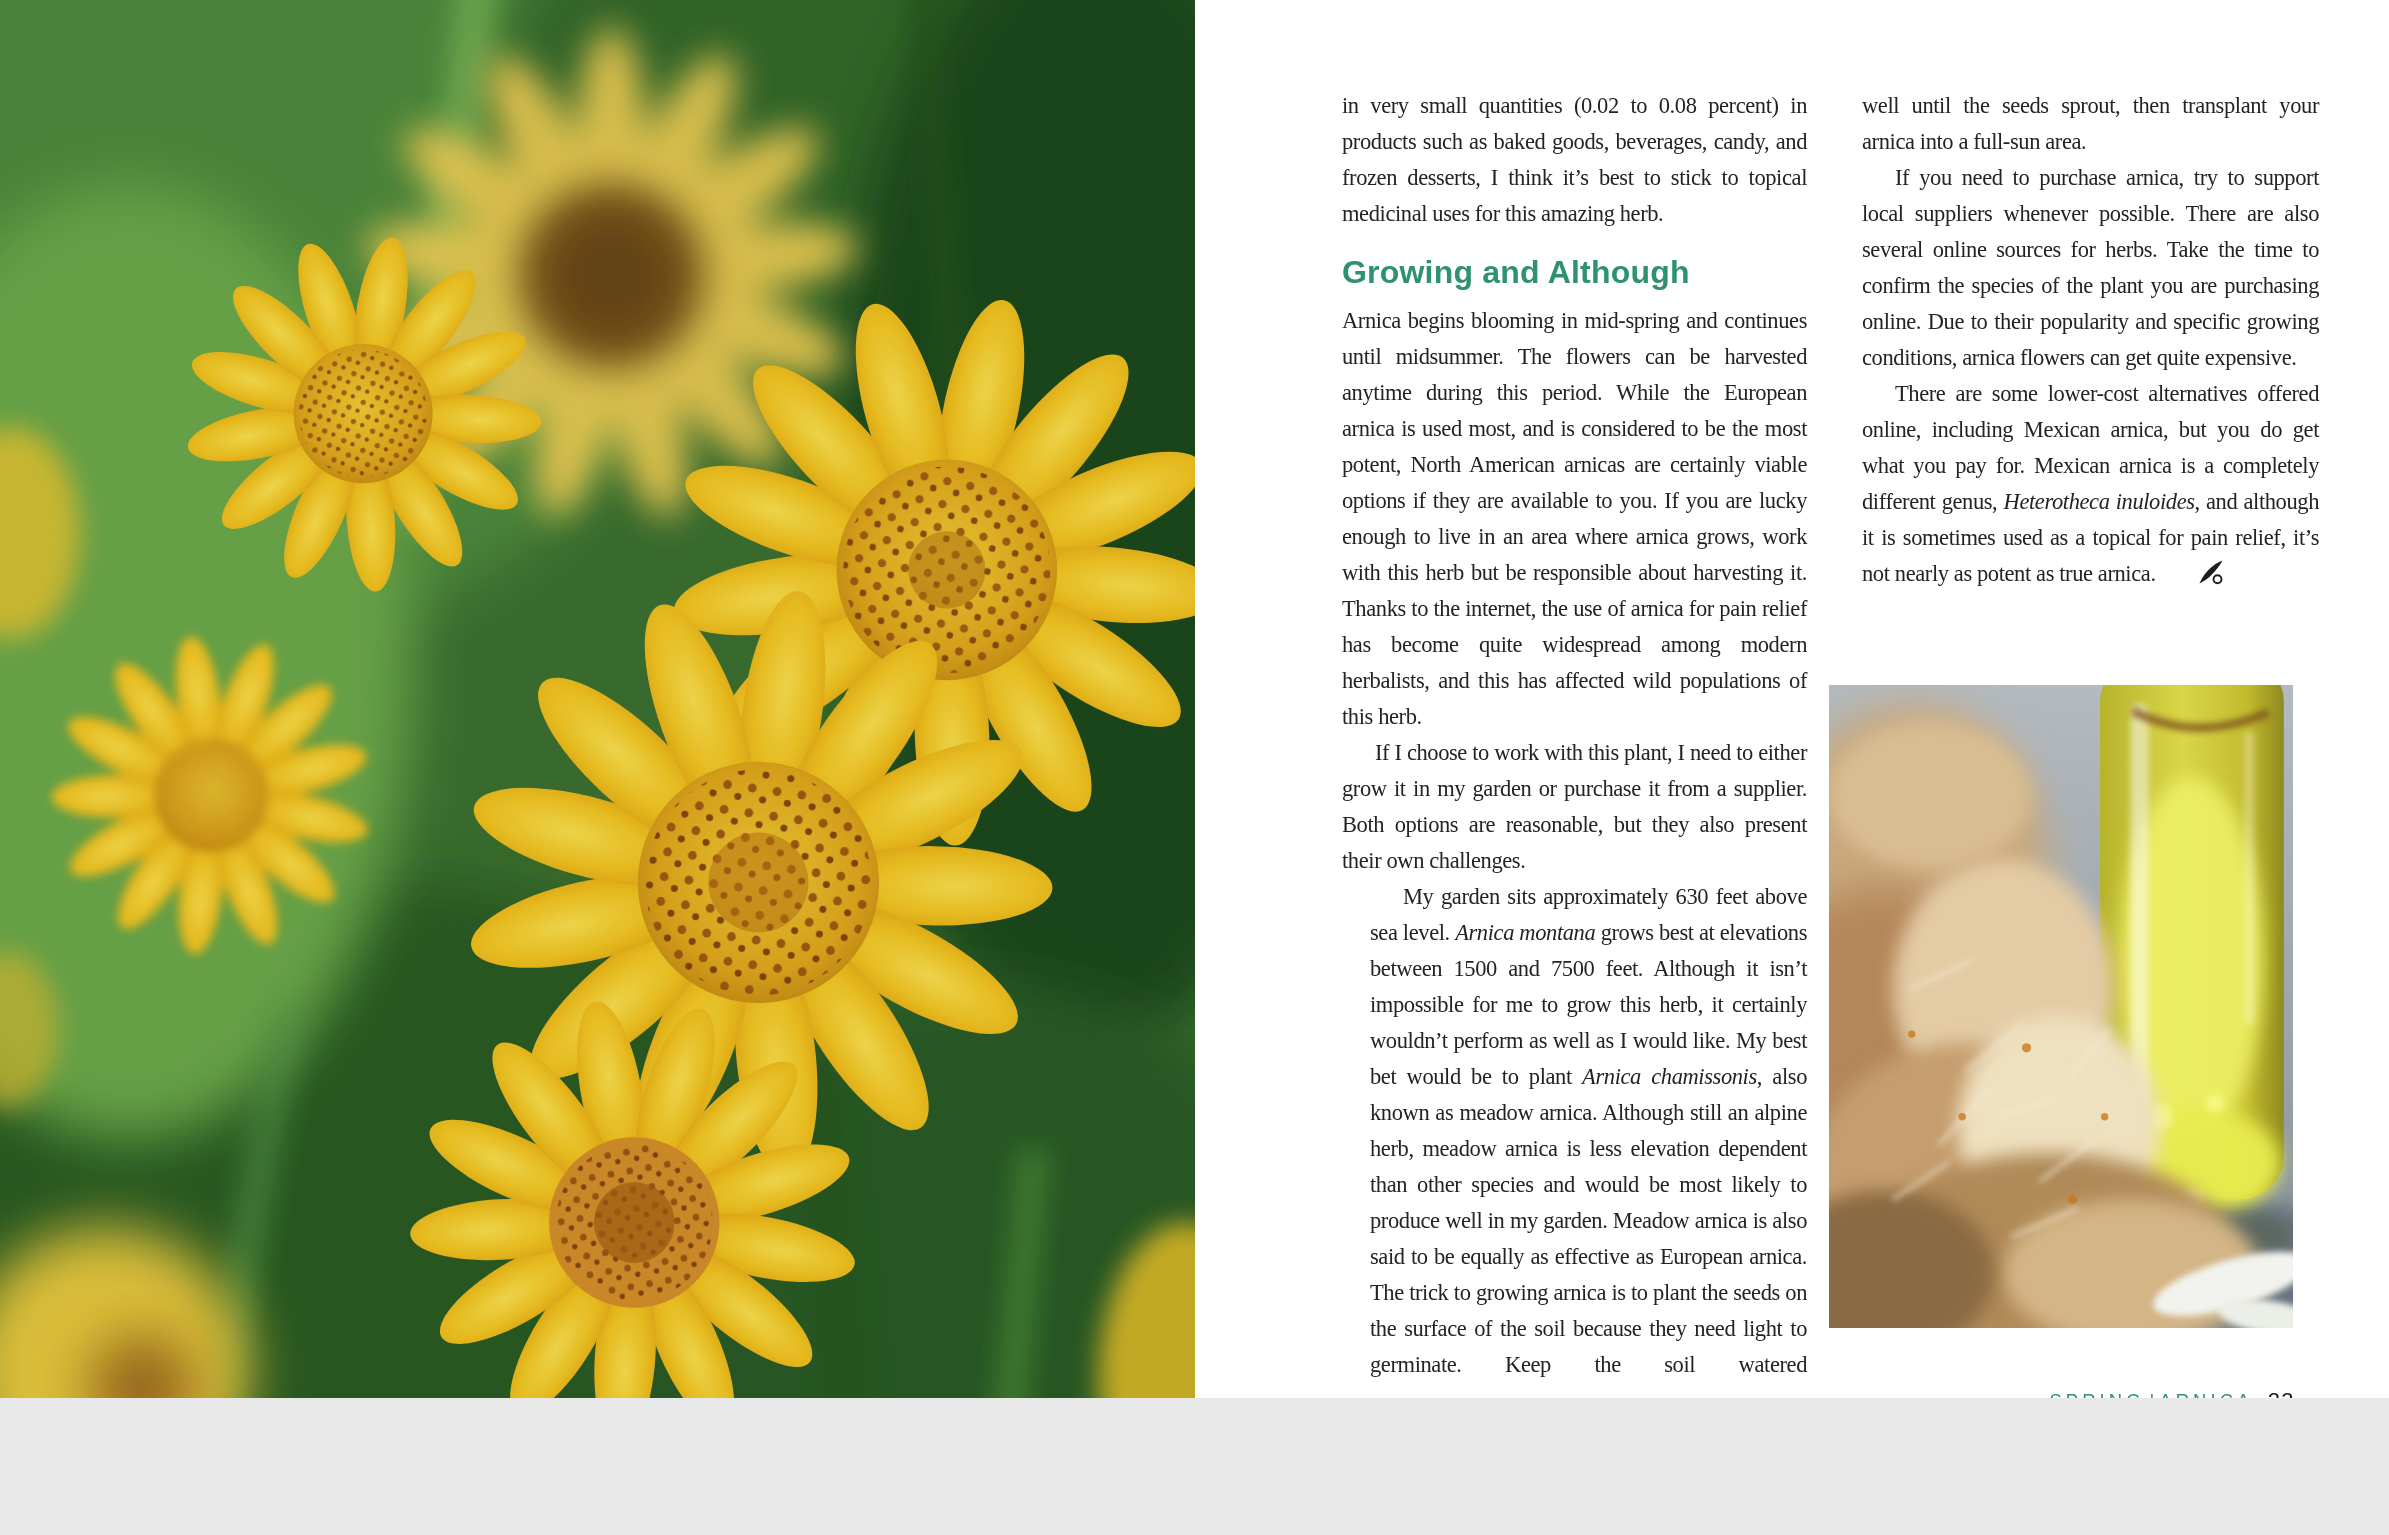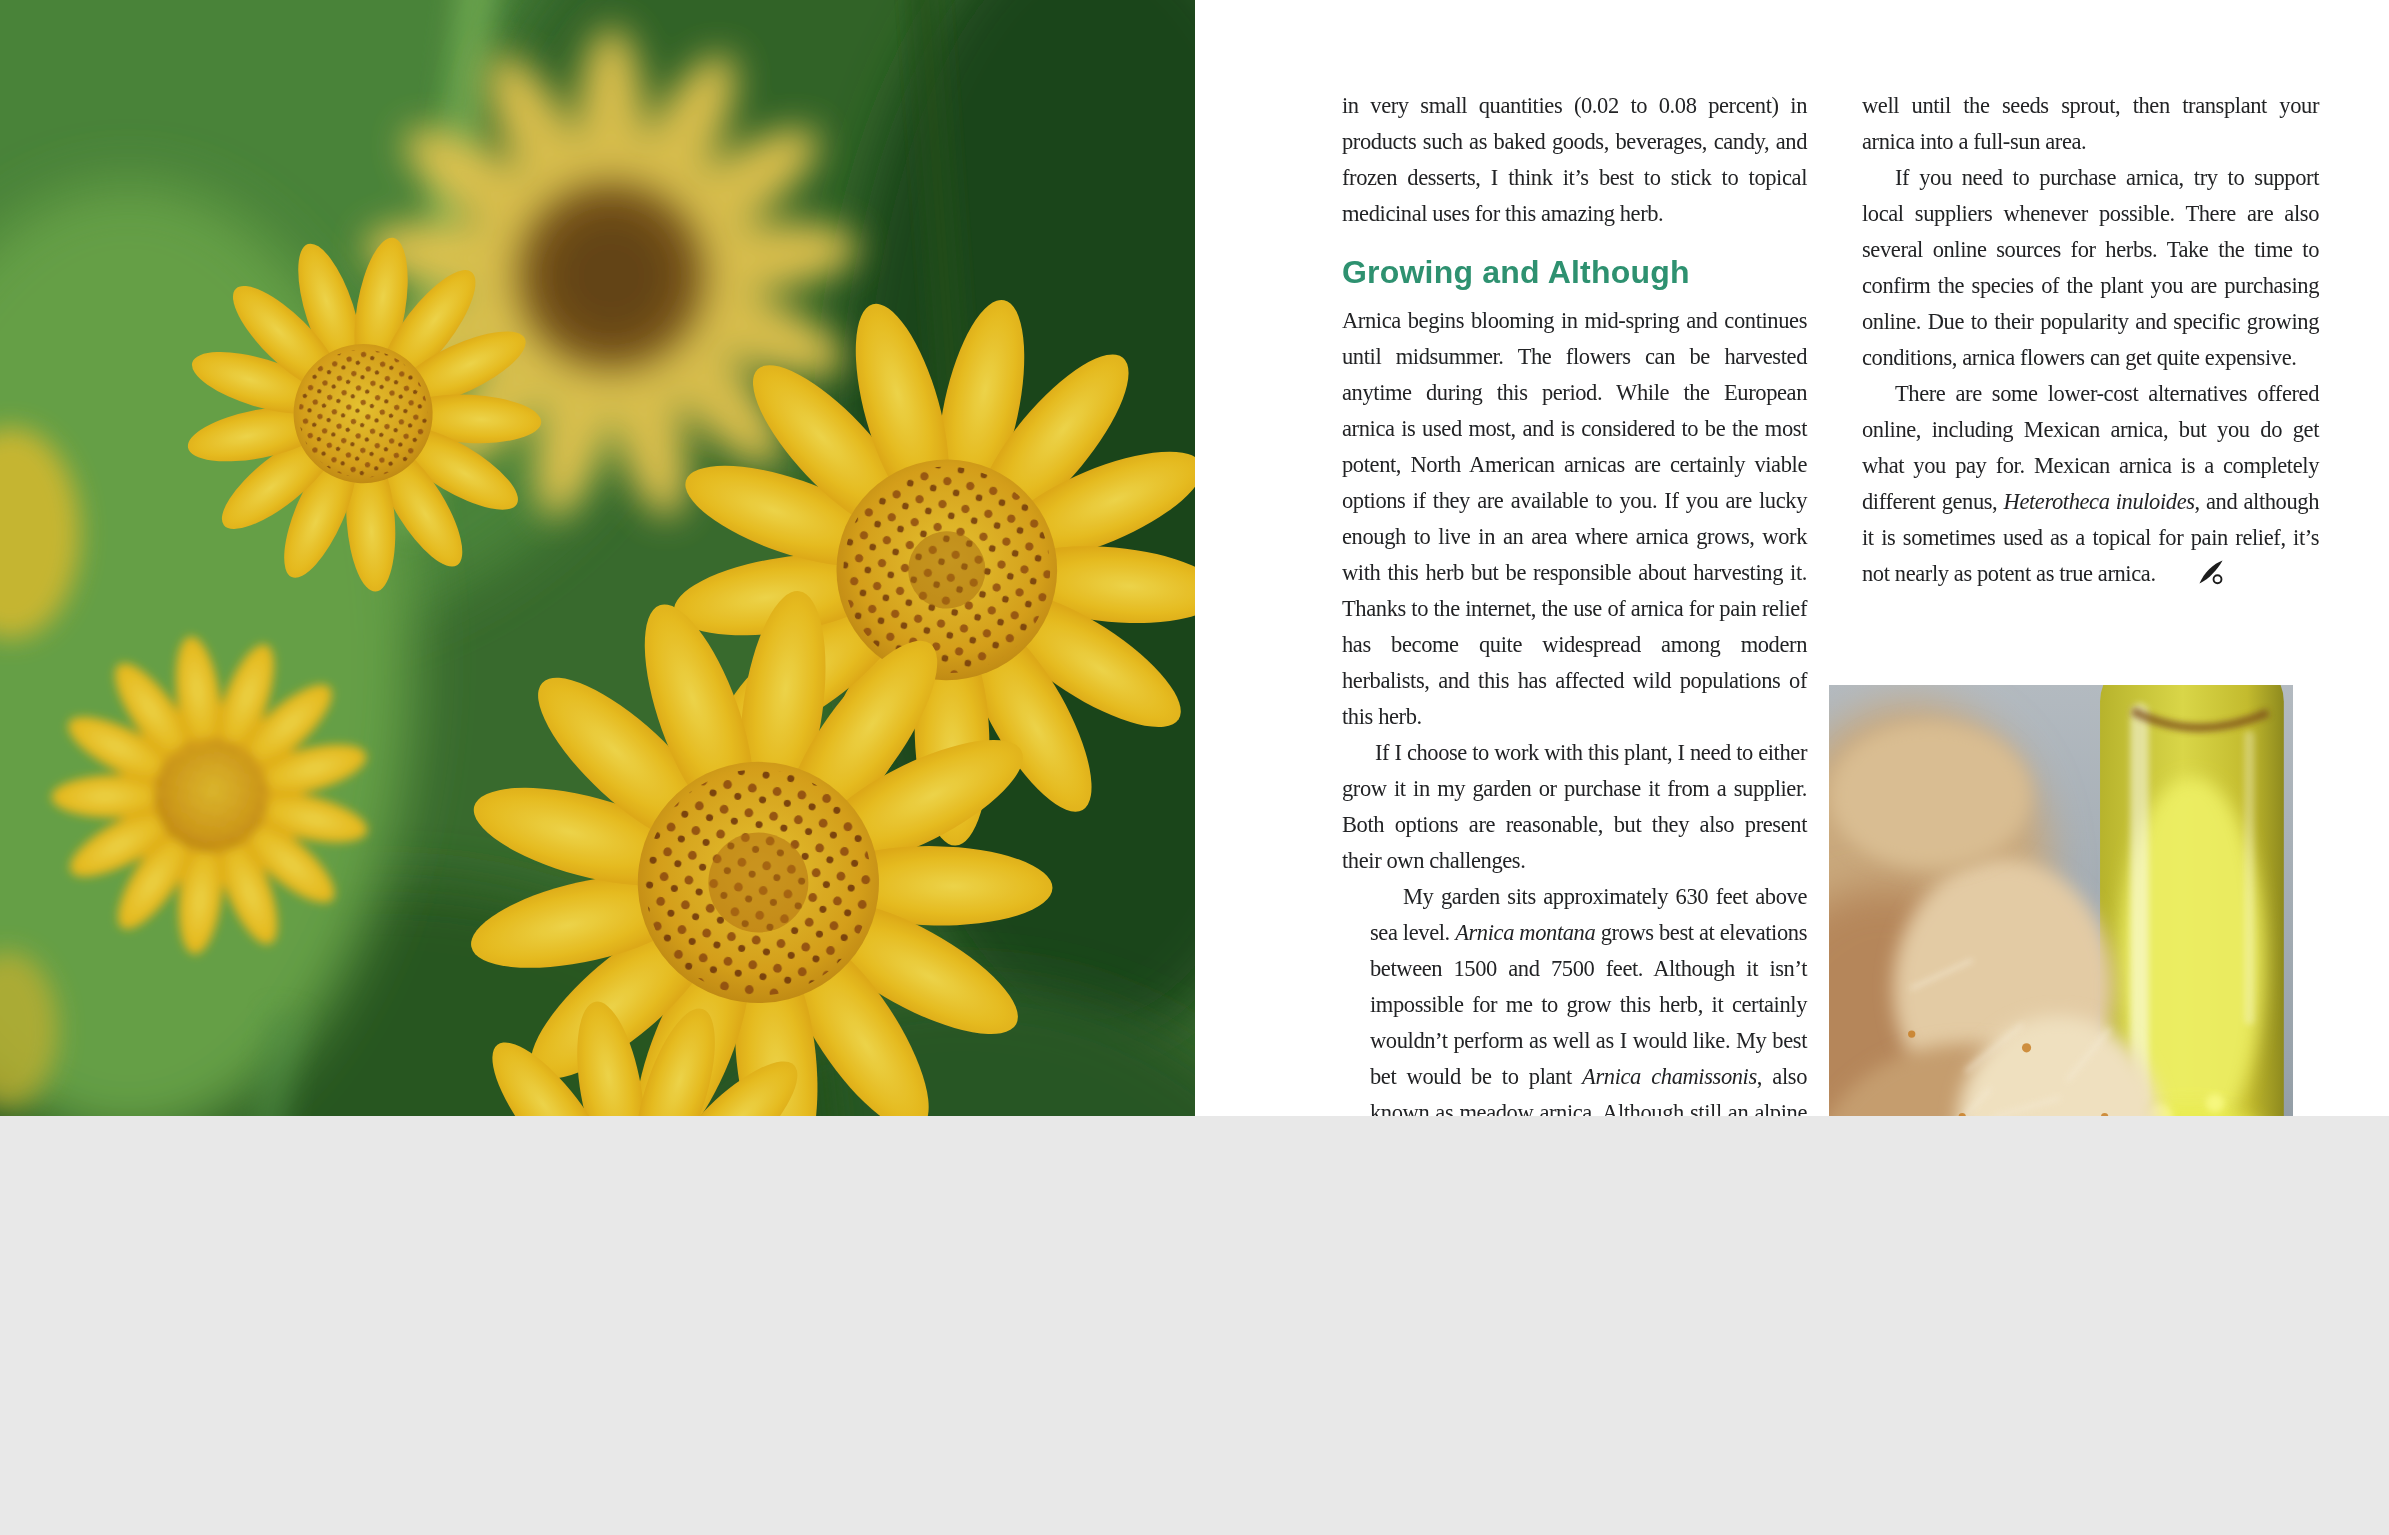--- a/index.html
+++ b/index.html
@@ -1,16 +1,16 @@
 <!DOCTYPE html>
 <html style="font-size:14.7px"><head>
 <meta charset="utf-8">
 <style>
   html,body{margin:0;padding:0;background:#e8e8e8;}
-  .spread{position:relative;width:2389px;height:1116px;background:#a16207;overflow:hidden;
+  .spread{position:relative;width:2389px;height:1398px;background:#a16207;overflow:hidden;
           font-family:"Liberation Serif", serif;}
   .left-page{position:absolute;left:0;top:0;width:1195px;height:1536px;overflow:hidden;}
   .left-page svg{display:block;width:1195px;height:1536px;}
   .right-page{position:absolute;left:1195px;top:0;width:1195px;height:1536px;background:#ffffff;}
 
   .col{position:absolute;top:88px;}
   .col1{left:147px;width:465px;}
   .col2{left:667px;width:457px;font-family:Liberation Serif, serif;}
 
   p.body{margin:0;font-size:22.5px;line-height:36px;color:#222325;text-align:justify;

